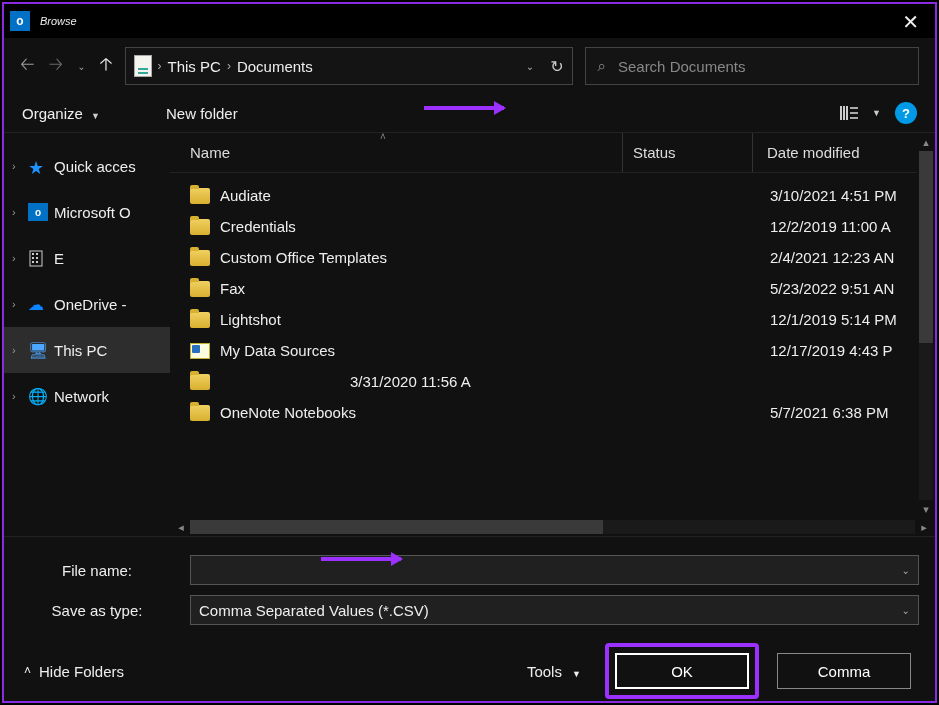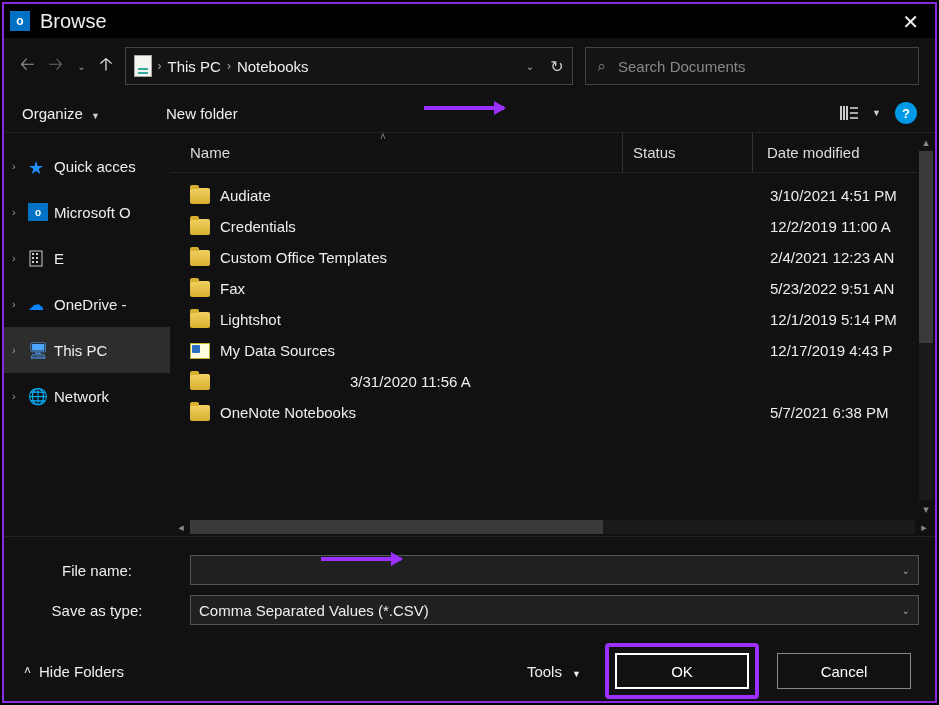--- a/index.html
+++ b/index.html
@@ -2,21 +2,21 @@
 <html><head>
 <meta charset="utf-8">
 <style>
   * { box-sizing: border-box; margin: 0; padding: 0; }
   html, body { width: 939px; height: 705px; background: #000; font-family: "Segoe UI", Arial, sans-serif; color: #eee; overflow: hidden; }
   .window { width: 935px; height: 701px; margin: 2px; background: #111; border: 2px solid #8a2be2; display: flex; flex-direction: column; }
 
   
   .titlebar { height: 34px; background: #000; display: flex; align-items: center; padding: 0 6px; position: relative; }
   .titlebar .icon-app { width: 20px; height: 20px; background: #0071c5; margin-right: 10px; display: flex; align-items: center; justify-content: center; color: #fff; font-size: 12px; font-weight: bold; }
-  .titlebar .title { font-size: 20px; }
+  .titlebar .title { font-size: 11px; font-style: italic; }
   .titlebar .close { position: absolute; right: 16px; top: 6px; font-size: 20px; cursor: pointer; }
 
   
   .navbar { height: 56px; background: #111; display: flex; align-items: center; padding: 8px 16px; gap: 12px; }
   .nav-arrows { display: flex; align-items: center; gap: 14px; font-size: 18px; color: #999; }
   .nav-arrows .active { color: #eee; }
   .nav-arrows span { cursor: pointer; }
   .breadcrumb { flex: 0 0 448px; height: 38px; border: 1px solid #444; display: flex; align-items: center; padding: 0 8px; gap: 6px; font-size: 15px; background: #141414; }
   .breadcrumb .bc-icon { width: 18px; height: 22px; background: #f5f5f0; border: 1px solid #aaa; position: relative; }
   .breadcrumb .bc-icon::after { content: ""; position: absolute; bottom: 2px; left: 3px; width: 10px; height: 2px; background: #3a9; box-shadow: 0 -4px 0 #3a9; }
@@ -123,21 +123,21 @@
       <span>🡠</span>
       <span style="color:#666">🡢</span>
       <span style="font-size:10px">⌄</span>
       <span class="active">🡡</span>
     </div>
     <div class="breadcrumb">
       <div class="bc-icon"></div>
       <span class="chev">›</span>
       <span>This PC</span>
       <span class="chev">›</span>
-      <span>Notebooks</span>
+      <span>Documents</span>
       <span class="dd">⌄</span>
       <span class="refresh">↻</span>
     </div>
     <div class="searchbox">
       <span class="sicon">⌕</span>
       <input type="text" placeholder="Search Documents" style="">
     </div>
     <div id="arrow1" class="arrow-annot"></div>
   </div>
 
@@ -304,17 +304,17 @@
     </div>
     <div class="spacer"></div>
     <div class="tools">
       <span>Tools</span>
       <span class="dd">▼</span>
     </div>
     <div class="btn-wrap highlight">
       <button class="btn primary">OK</button>
     </div>
     <div class="btn-wrap">
-      <button class="btn">Cancel</button>
+      <button class="btn">Comma</button>
     </div>
   </div>
 
 </div>
 
 </body></html>

